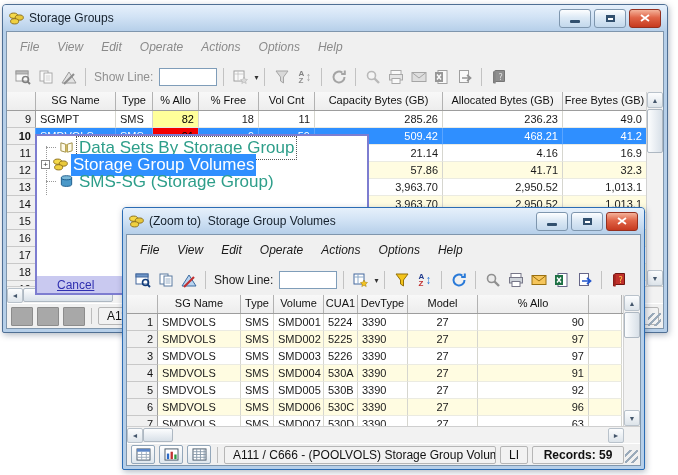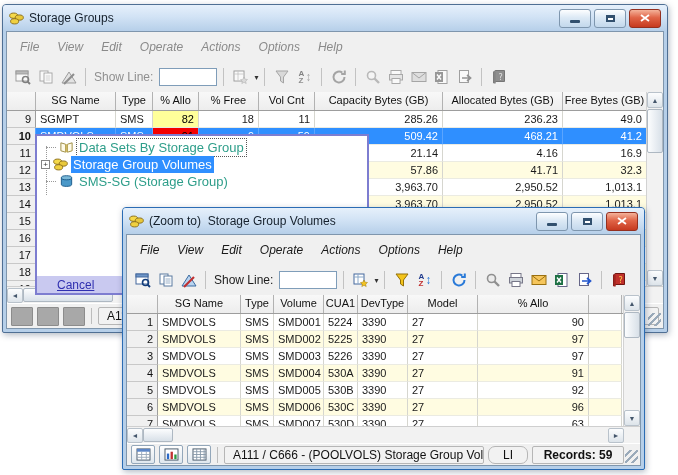--- a/index.html
+++ b/index.html
@@ -59,21 +59,21 @@
   #bg-grid .col-num{width:29px;} #bg-grid .col-sg{width:80px;text-align:left;}
   #bg-grid .col-type{width:37px;text-align:left;} #bg-grid .col-allo{width:46px;text-align:right;}
   #bg-grid .col-free{width:60px;text-align:right;} #bg-grid .col-volcnt{width:56px;text-align:right;}
   #bg-grid .col-cap{width:128px;text-align:right;} #bg-grid .col-alloc{width:120px;text-align:right;}
   #bg-grid .col-freeb{width:84px;text-align:right;}
   #bg-grid .hcell{text-align:center;}
   
   #fg-grid .col-num{width:31px;} #fg-grid .col-sg{width:83px;text-align:left;}
   #fg-grid .col-type{width:33px;text-align:left;} #fg-grid .col-volume{width:50px;text-align:left;}
   #fg-grid .col-cua1{width:34px;text-align:left;} #fg-grid .col-devtype{width:50px;text-align:left;}
-  #fg-grid .col-model{width:70px;text-align:left;} #fg-grid .col-allo{width:111px;text-align:right;}
+  #fg-grid .col-model{width:70px;text-align:center;} #fg-grid .col-allo{width:111px;text-align:right;}
   #fg-grid .col-pad{width:33px;}
   #fg-grid .hcell{text-align:center;}
   
   .vscroll{position:absolute;right:0;top:0;bottom:0;width:16px;background:#f2f2f2;border-left:1px solid #d2d2d2;}
   .sb-btn{box-sizing:border-box;width:16px;height:16px;display:flex;align-items:center;justify-content:center;
           font-size:7px;color:#45576c;background:linear-gradient(#fcfdfe,#dde4ea);border:1px solid #b9c2cb;border-radius:2px;}
   .vscroll .sb-btn.down{position:absolute;bottom:0;left:0;}
   .sb-vthumb{position:absolute;left:0;width:16px;background:linear-gradient(90deg,#fcfdfe,#d8e0e8);
              border:1px solid #aeb8c2;border-radius:2px;box-sizing:border-box;}
   .hscroll{height:16px;flex:0 0 16px;background:#f2f2f2;border-top:1px solid #cfcfcf;display:flex;align-items:center;position:relative;}
@@ -96,21 +96,21 @@
   
   .popup{position:absolute;left:35px;top:134px;width:334px;height:161px;background:#fff;
          border:2px solid #7d7dd0;z-index:5;box-sizing:border-box;}
   .tree{position:relative;padding-top:3px;}
   .tree:before{content:"";position:absolute;left:9px;top:10px;height:49px;border-left:1px dotted #999;}
   .tree-item{display:flex;align-items:center;height:17px;gap:3px;position:relative;}
   .tree-item .stub{width:10px;border-bottom:1px dotted #999;margin-left:9px;}
   .plusbox{box-sizing:border-box;width:9px;height:9px;border:1px solid #848484;background:#fff;
            font-size:8px;line-height:7px;text-align:center;color:#333;margin-left:4px;}
   .tree-ic svg{width:15px;height:15px;display:block;}
-  .tree-label{font-size:13px;color:#2e9e8a;padding:1px 2px;}
+  .tree-label{font-size:17px;color:#2e9e8a;padding:1px 2px;}
   .tree-item.focused .tree-label{outline:1px dotted #555;}
   .tree-item.selected .tree-label{background:#2f8fff;color:#fff;}
   .cancel-band{position:absolute;left:0;right:0;bottom:0;height:17px;background:#c9c9f0;
                display:flex;align-items:center;}
   .cancel-link{margin-left:20px;font-size:12px;color:#3030b0;text-decoration:underline;}
   
   .bg-win{left:2px;top:4px;width:664px;height:327px;z-index:1;}
   .fg-win{left:122px;top:207px;width:521px;height:261px;z-index:10;}
 </style>
 </head>
@@ -712,20 +712,20 @@
             </svg>
           </span>
         <span class="vbtn">
             <svg viewBox="0 0 16 14">
               <rect x="1" y="1" width="14" height="12" fill="#fff" stroke="#456"></rect>
               <path d="M1 4h14M1 7h14M1 10h14M5 1v12M9 1v12M13 1v12" stroke="#8899aa"></path>
             </svg>
           </span>
         <span class="st-sep"></span>
         <span class="sb-panel" style="flex:1;">A111 / C666 - (POOLVOLS) Storage Group Volumes</span>
-        <span class="sb-panel" style="width:40px;border-radius:7px;">LI</span>
+        <span class="sb-panel" style="width:28px;">LI</span>
         <span class="sb-panel" style="width:92px;margin-right:12px;font-weight:bold;">Records: 59</span>
         <span class="grip"></span>
       </div>
     </div>
   </div>
 
 </div>
 
 </body></html>

